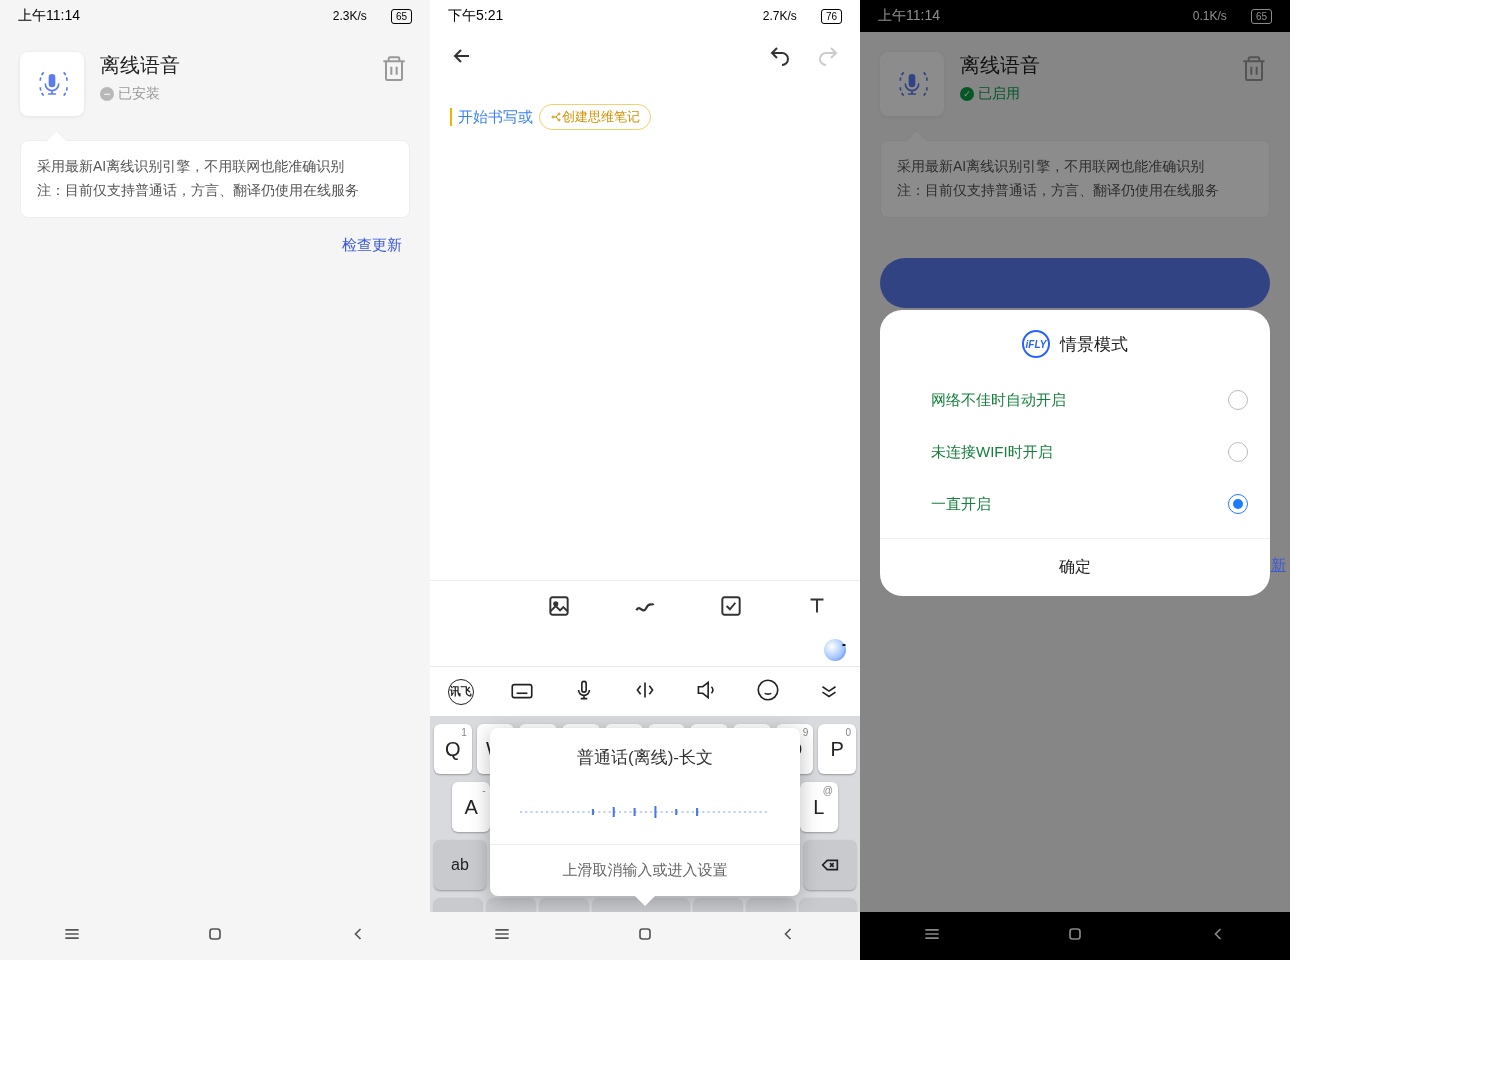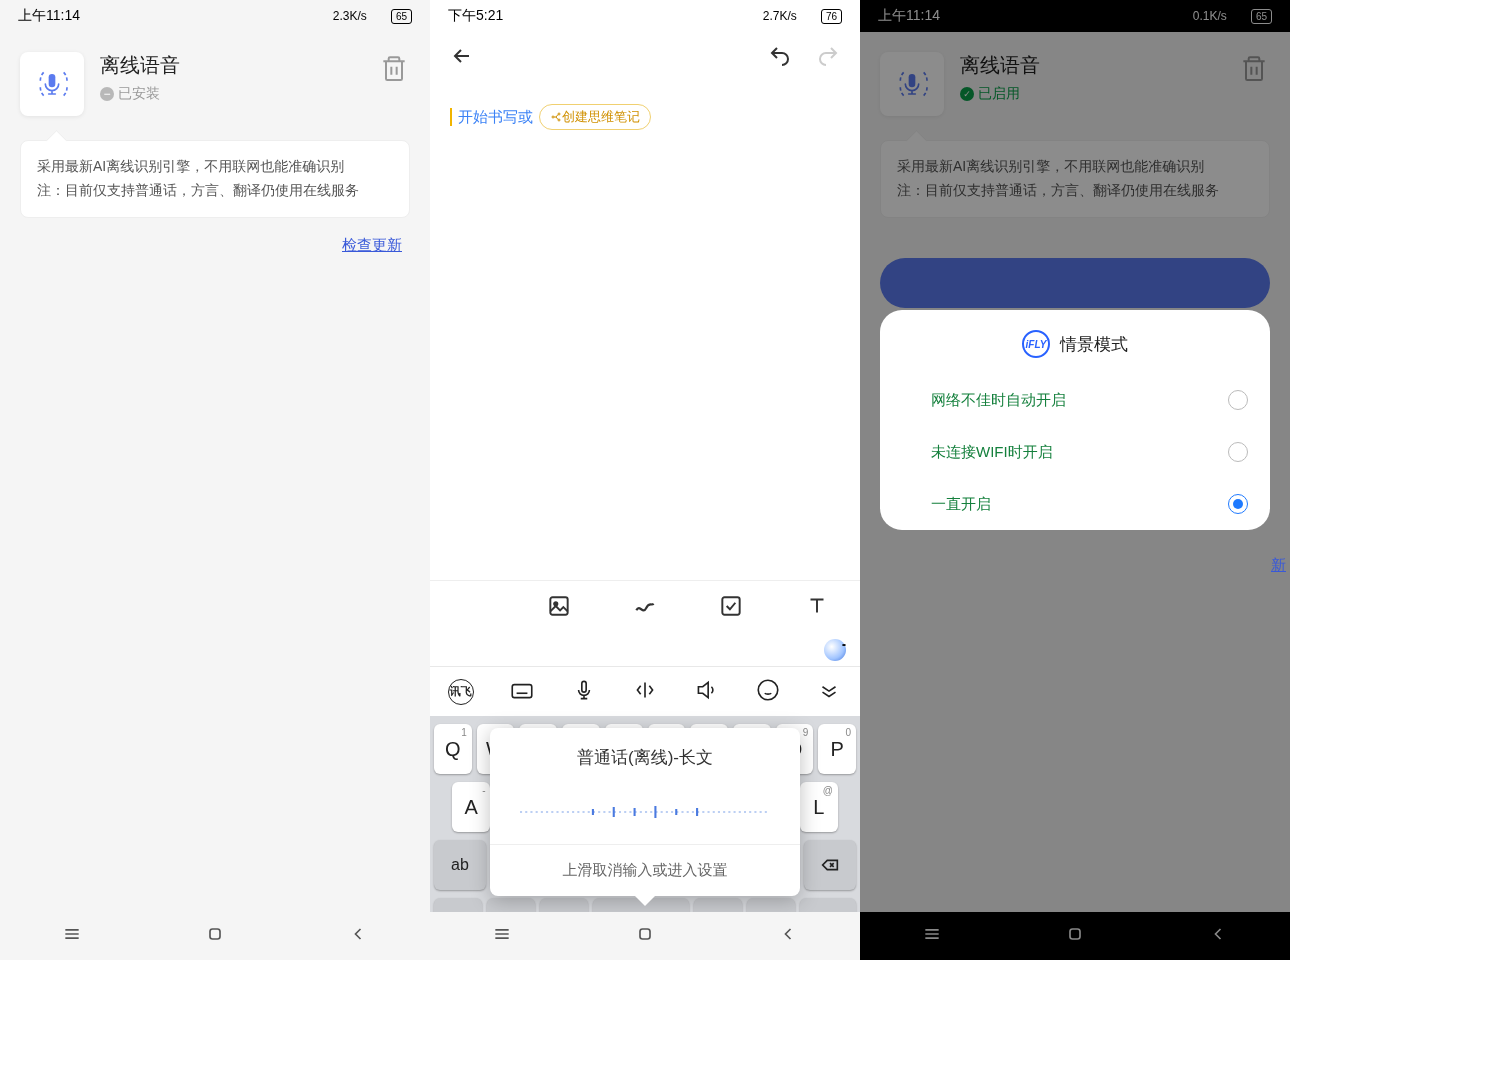--- a/index.html
+++ b/index.html
@@ -28,21 +28,21 @@
 .status-dot::after { content: "−"; color: #fff; font-size: 12px; line-height: 1; }
 .status-check { width: 14px; height: 14px; border-radius: 50%; background: #0a9f4a; display: inline-flex; align-items: center; justify-content: center; }
 .status-check::after { content: "✓"; color: #fff; font-size: 9px; line-height: 1; }
 .trash-icon { color: #999; cursor: pointer; }
 .trash-icon svg { width: 32px; height: 32px; }
 
 .info-bubble { margin: 12px 20px 0; background: #fff; border: 1px solid #eee; border-radius: 8px; padding: 14px 16px; font-size: 14px; color: #555; line-height: 1.7; position: relative; }
 .info-bubble::before { content: ""; position: absolute; top: -8px; left: 28px; width: 14px; height: 14px; background: #fff; border-left: 1px solid #eee; border-top: 1px solid #eee; transform: rotate(45deg); }
 
 .enable-btn { margin: 40px 20px 0; background: #5b7bef; color: #fff; text-align: center; padding: 14px; border-radius: 28px; font-size: 17px; cursor: pointer; }
-.check-update { text-align: right; padding: 18px 28px; font-size: 15px; color: #3959d9; text-decoration: underline; cursor: pointer; }
+.check-update { text-align: right; padding: 18px 28px; font-size: 15px; color: #3959d9; cursor: pointer; }
 
 
 .navbar { position: absolute; bottom: 0; left: 0; right: 0; height: 48px; display: flex; justify-content: space-around; align-items: center; }
 .navbar.light { background: #f5f5f5; color: #555; }
 .navbar.dark { background: #000; color: #888; }
 .navbar .nav-item svg { width: 20px; height: 20px; }
 
 
 .editor-header { display: flex; align-items: center; justify-content: space-between; padding: 12px 20px; }
 .hdr-btn { color: #333; cursor: pointer; }
@@ -462,20 +462,21 @@
       <span class="radio"></span>
     </div>
     <div class="modal-opt">
       <span>未连接WIFI时开启</span>
       <span class="radio"></span>
     </div>
     <div class="modal-opt">
       <span>一直开启</span>
       <span class="radio on"></span>
     </div>
+    <div class="modal-confirm">确定</div>
   </div>
 
   <div class="navbar dark">
     <div class="nav-item"><svg viewBox="0 0 24 24" fill="none" stroke="currentColor" stroke-width="2">
           <path d="M4 7h16M4 12h16M4 17h16"></path>
         </svg></div>
     <div class="nav-item"><svg viewBox="0 0 24 24" fill="none" stroke="currentColor" stroke-width="2">
           <rect x="6" y="6" width="12" height="12" rx="3"></rect>
         </svg></div>
     <div class="nav-item"><svg viewBox="0 0 24 24" fill="none" stroke="currentColor" stroke-width="2">

